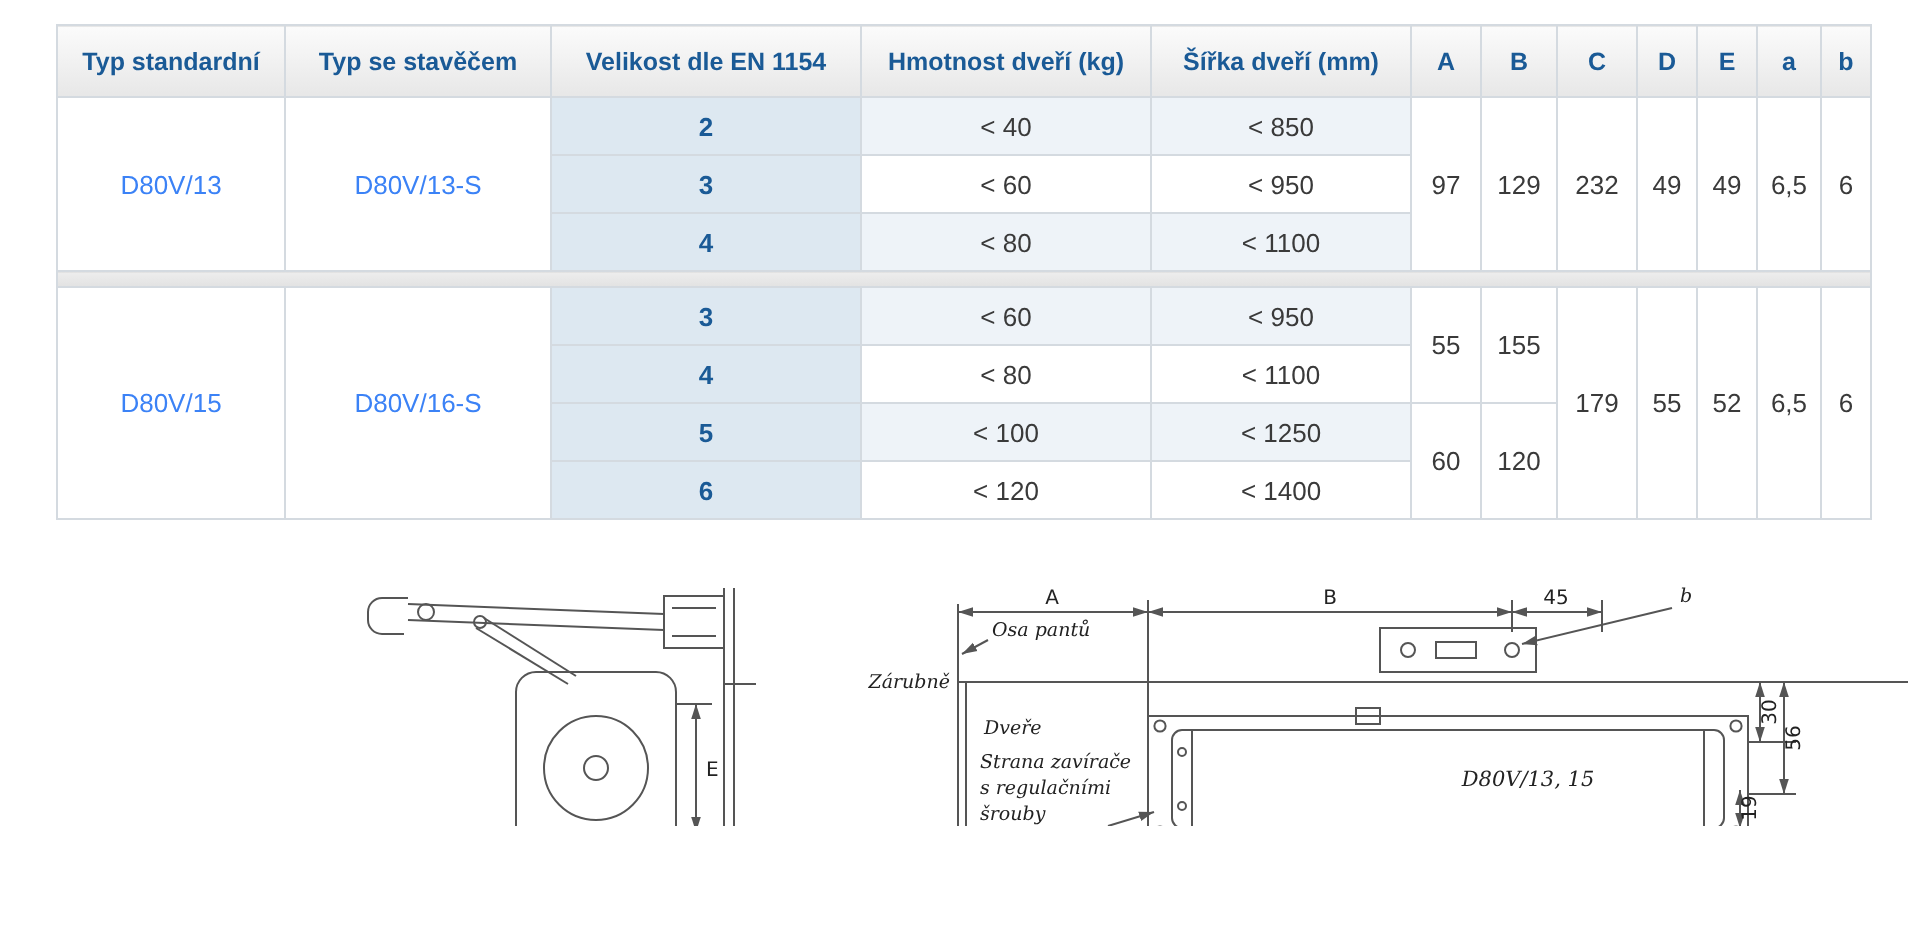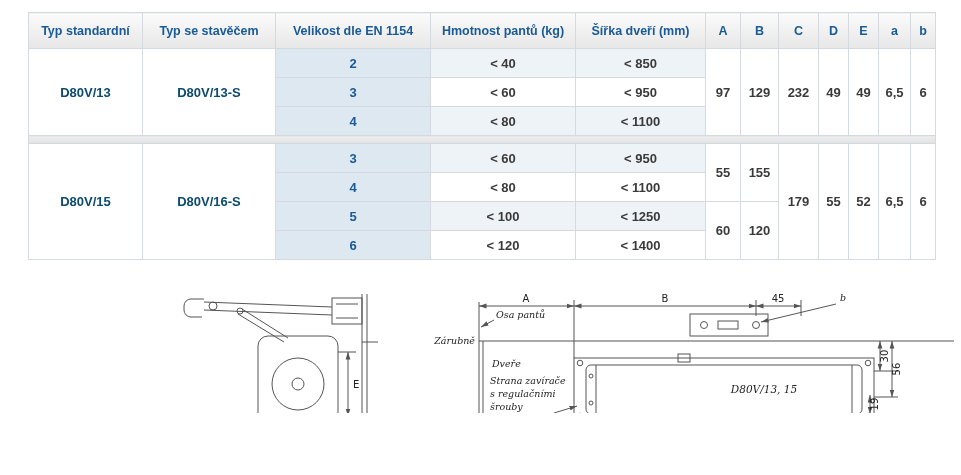--- a/index.html
+++ b/index.html
@@ -3,27 +3,27 @@
 <meta charset="utf-8">
 <title>Door closer specification</title>
 <style>
   html,body{margin:0;padding:0;background:#fff;}
   body{width:961px;height:475px;font-family:"Liberation Sans",sans-serif;-webkit-font-smoothing:antialiased;}
   .page{position:relative;width:961px;height:413px;overflow:hidden;background:#fff;}
 
   
   .table-wrap{position:absolute;left:28px;top:12px;width:905px;}
   table.spec{border-collapse:collapse;width:100%;font-size:13px;color:#3a3a3a;table-layout:fixed;}
-  table.spec th, table.spec td{border:1px solid #d4dae0;text-align:center;padding:5px 4px;overflow:hidden;white-space:nowrap;font-weight:bold;}
+  table.spec th, table.spec td{border:1px solid #d4dae0;text-align:center;padding:5px 4px;overflow:hidden;white-space:nowrap;}
   table.spec th{
     background:linear-gradient(#fbfbfb,#e7e7e7);
     color:#1a5a96;font-weight:bold;font-size:12.5px;height:25px;
   }
   table.spec td{background:#fff;height:18px;}
-  table.spec td.type{color:#0c4a6e;}
+  table.spec td.type{color:#3b82f6;}
   table.spec td.size{background:#dde8f1;color:#1a5a96;font-weight:bold;}
   table.spec tr.stripe td.val{background:#eef3f8;}
   table.spec tr.spacer td{background:linear-gradient(#ededed,#e2e2e2);height:7px;padding:0;border-left:1px solid #d4dae0;border-right:1px solid #d4dae0;}
 
   
   .drawings{position:absolute;left:0;top:286px;width:961px;height:189px;}
   svg{position:absolute;}
   #left-drawing{left:166px;top:2px;}
   #right-drawing{left:434px;top:0px;}
   svg text{font-family:"DejaVu Sans",sans-serif;font-size:10px;fill:#222;}
@@ -49,21 +49,21 @@
           <col style="width:30px">
         <col style="width:30px">
           <col style="width:32px">
           <col style="width:25px">
       </colgroup>
       <thead>
         <tr>
           <th>Typ standardní</th>
           <th>Typ se stavěčem</th>
           <th>Velikost dle EN 1154</th>
-          <th>Hmotnost pantů (kg)</th>
+          <th>Hmotnost dveří (kg)</th>
           <th>Šířka dveří (mm)</th>
           <th>A</th>
           <th>B</th>
           <th>C</th>
           <th>D</th>
           <th>E</th>
           <th>a</th>
           <th>b</th>
         </tr>
       </thead>

